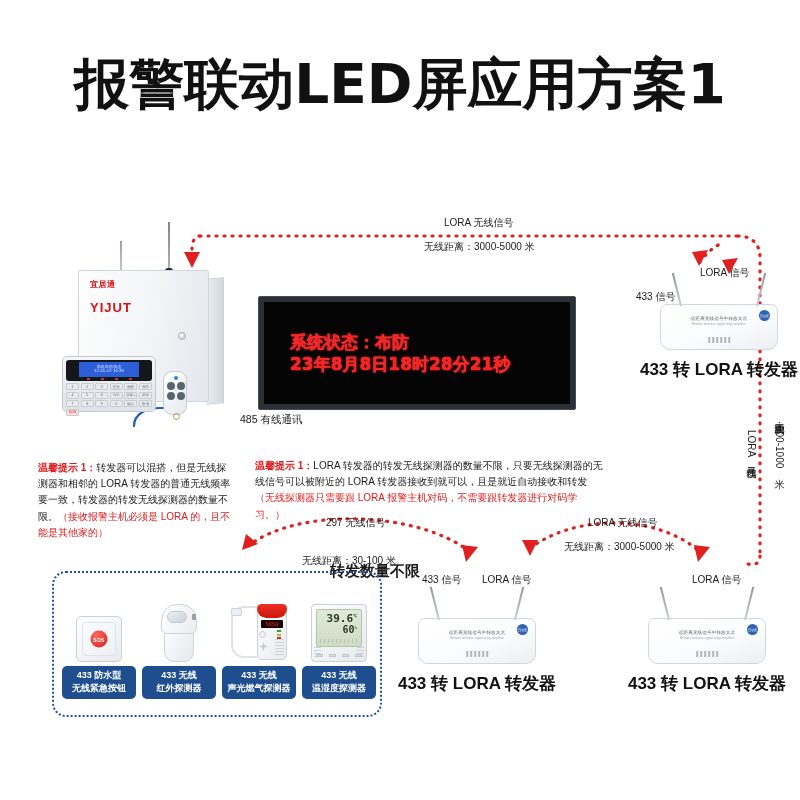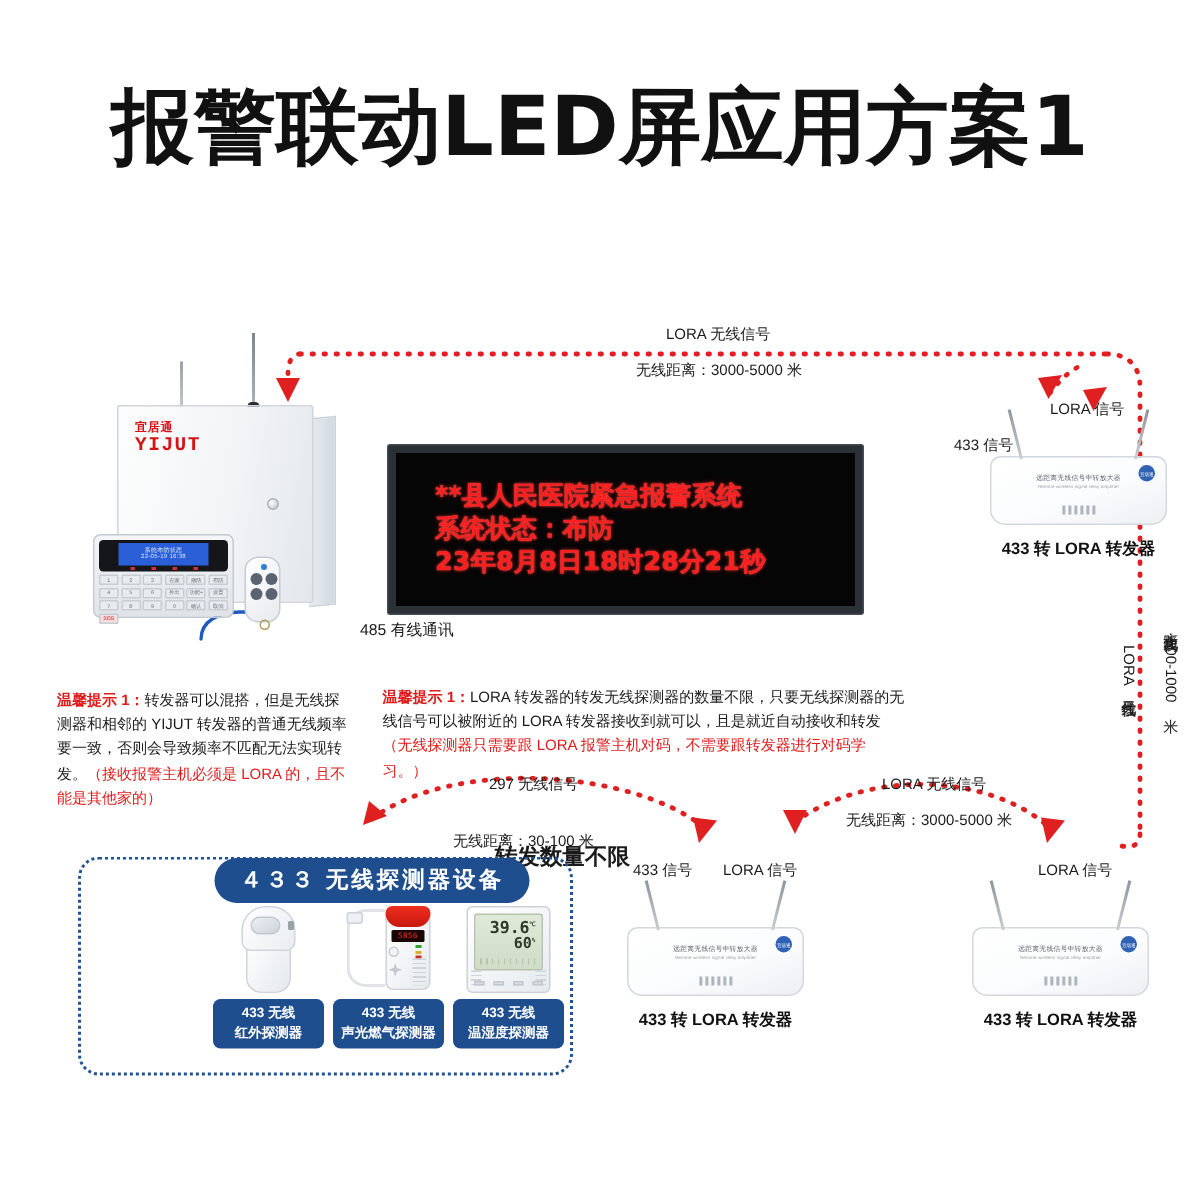--- a/index.html
+++ b/index.html
@@ -33,21 +33,21 @@
     width: 18px; height: 126px;
     background: linear-gradient(90deg,#e9edf1,#d3d9e0);
     border: 1px solid #cbd2d9; border-left: none;
     transform: skewY(-5deg);
   }
   .host-logo {
     position: absolute; left: 90px; top: 281px;
     color: #d61313; font-weight: bold; line-height: 1;
   }
   .host-logo .cn { font-size: 8px; letter-spacing: .5px; display:block; }
-  .host-logo .en { font-size: 13px; letter-spacing: 1px; display:block; margin-top:1px;font-family:Liberation Mono, monospace;}
+  .host-logo .en { font-size: 13px; letter-spacing: 1px; display:block; margin-top:12px;}
   .host-lock {
     position: absolute; left: 178px; top: 332px;
     width: 8px; height: 8px; border-radius: 50%;
     background: radial-gradient(circle at 35% 35%, #fff, #b9c0c8);
     border: 1px solid #a8b0b8;
   }
   .host-ant {
     position: absolute; left: 168px; top: 222px;
     width: 2px; height: 50px;
     background: linear-gradient(#7e858d,#aeb4bb);
@@ -143,21 +143,21 @@
   .rp-cn { position:absolute; left:0; right:0; top:11px; text-align:center; font-size:4.5px; color:#5d646c; letter-spacing:.2px;}
   .rp-en { position:absolute; left:0; right:0; top:17px; text-align:center; font-size:3px; color:#9aa1a8; letter-spacing:.1px;}
   .rp-badge {
     position:absolute; right:7px; top:5px; width:11px; height:11px; border-radius:50%;
     background:#2f62b5; color:#fff; font-size:3px; display:flex; align-items:center; justify-content:center;
   }
   .rp-leds { position:absolute; left:50%; transform:translateX(-50%); bottom:6px; display:flex; gap:2.5px;}
   .rp-leds i { width:1.5px; height:6px; background:#aeb5bd; display:block;}
   .rp-label {
     position:absolute; left:50%; transform:translateX(-50%); white-space:nowrap;
-    font-size: 11px; font-weight: bold; color:#111;
+    font-size: 17px; font-weight: bold; color:#111;
   }
 
   
   .group-box {
     position: absolute; left: 52px; top: 571px;
     width: 330px; height: 146px;
     border: 2px dotted #1f5396; border-radius: 14px;
   }
   .group-title {
     position: absolute; left: 143px; top: 572px;
@@ -344,21 +344,20 @@
           <i></i>
         </span>
       <span class="ring"></span>
     </div>
 
     <div class="lbl lbl-485" style="left:240px; top:413px;">485 有线通讯</div>
   </div>
 
   <div class="led-outer">
     <div class="led-screen">
-      <div class="led-line">**县人民医院紧急报警系统</div>
       <div class="led-line">系统状态：布防</div>
       <div class="led-line">23年8月8日18时28分21秒</div>
     </div>
   </div>
 
   <div class="lbl lbl-sig" style="left:444px; top:216px;">LORA 无线信号</div>
   <div class="lbl lbl-dist" style="left:424px; top:240px;">无线距离：3000-5000 米</div>
 
   <div class="lbl lbl-sig" style="left:700px; top:266px;">LORA  信号</div>
   <div class="lbl lbl-sig" style="left:636px; top:290px;">433 信号</div>
@@ -383,37 +382,48 @@
         </span>
     </div>
     <div class="rp-label" style="top:54px;">433 转 LORA 转发器</div>
   </div>
 
   <div class="tip" style="left:255px; top:458px; width:350px;">
     <b class="head">温馨提示 1：</b><span>LORA 转发器的转发无线探测器的数量不限，只要无线探测器的无线信号可以被附近的 LORA 转发器接收到就可以，且是就近自动接收和转发 </span><span class="red">（无线探测器只需要跟 LORA 报警主机对码，不需要跟转发器进行对码学习。）</span>
   </div>
 
   <div class="tip" style="left:38px; top:460px; width:196px;">
-    <b class="head">温馨提示 1：</b><span>转发器可以混搭，但是无线探测器和相邻的 YIJUT 转发器的普通无线频率要一致，否则会导致频率不匹配无法实现转发。</span><span class="red">（接收报警主机必须是 LORA 的，且不能是其他家的）</span>
+    <b class="head">温馨提示 1：</b><span>转发器可以混搭，但是无线探测器和相邻的 LORA 转发器的普通无线频率要一致，转发器的转发无线探测器的数量不限。</span><span class="red">（接收报警主机必须是 LORA 的，且不能是其他家的）</span>
   </div>
 
   <div class="lbl lbl-sig" style="left:326px; top:516px;">297 无线信号</div>
   <div class="lbl lbl-dist" style="left:302px; top:540px;margin-top:14px;">无线距离：30-100 米</div>
   <div class="lbl lbl-bold" style="left:330px; top:562px;">转发数量不限</div>
 
   <div class="lbl lbl-sig" style="left:588px; top:516px;">LORA 无线信号</div>
   <div class="lbl lbl-dist" style="left:564px; top:540px;">无线距离：3000-5000 米</div>
 
   <div class="lbl lbl-sig" style="left:422px; top:573px;">433 信号</div>
   <div class="lbl lbl-sig" style="left:482px; top:573px;">LORA  信号</div>
   <div class="lbl lbl-sig" style="left:692px; top:573px;">LORA  信号</div>
 
   <div class="group-box"></div>
-  <div class="group-title">４３３ 无线探测器设备</div>
-
+
+  <div class="det" style="left:62px; top:600px;">
+    <div class="det-img">
+      <div class="sos-dev">
+        <span class="sos-inner"></span>
+        <span class="sos-btn">SOS</span>
+      </div>
+    </div>
+    <div class="det-cap">
+      <div>433 防水型</div>
+      <div>无线紧急按钮</div>
+    </div>
+  </div>
 
   <div class="det" style="left:142px; top:600px;">
     <div class="det-img">
       <div class="pir-dev">
         <span class="pir-bot"></span>
         <span class="pir-top"></span>
         <span class="pir-lens"></span>
         <span class="pir-slot"></span>
       </div>
     </div>

